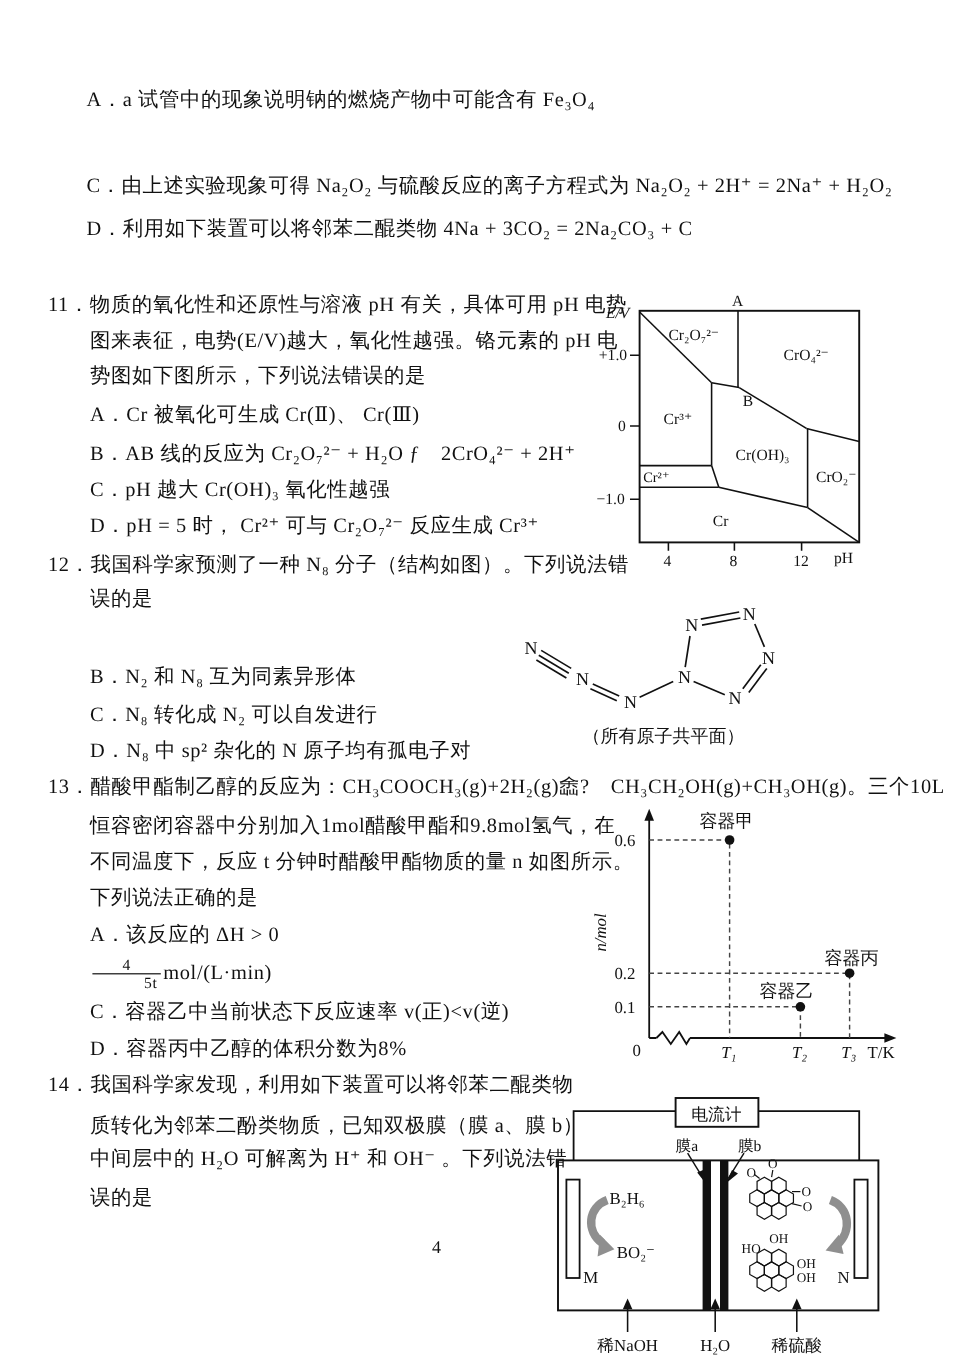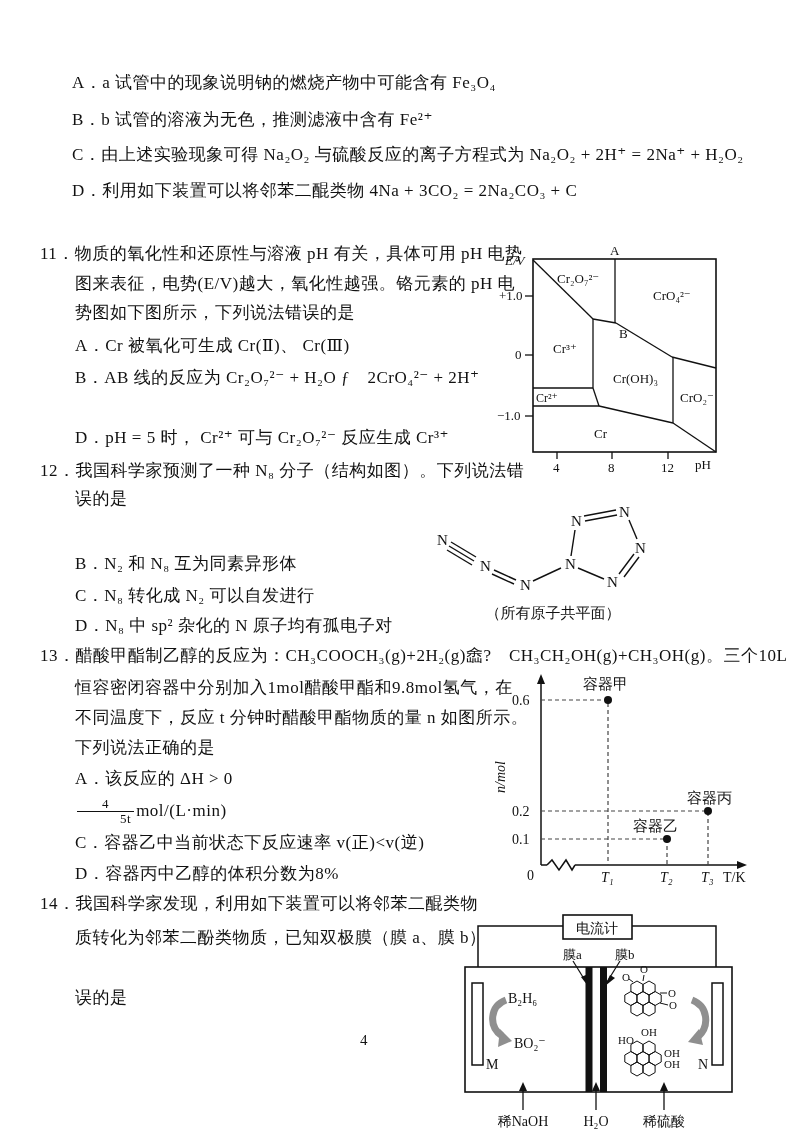--- a/index.html
+++ b/index.html
@@ -31,29 +31,29 @@
   .optline{display:flex;align-items:center;}
   svg text{font-family:"Liberation Serif","DejaVu Serif",serif;fill:#111;}
   .pageno{position:absolute;font-size:15px;}
 </style>
 </head>
 <body>
 
 <div class="page">
 
   <div class="tl" style="left:72px;top:72px">A．a 试管中的现象说明钠的燃烧产物中可能含有 Fe₃O₄</div>
-  <div class="tl" style="left:72px;top:109px">B．b 试管的溶液为无色，推测滤液中含有 Fe²⁺</div>
   <div class="tl" style="left:72px;top:144px">C．由上述实验现象可得 Na₂O₂ 与硫酸反应的离子方程式为 Na₂O₂ + 2H⁺ = 2Na⁺ + H₂O₂</div>
   <div class="tl" style="left:72px;top:180px">D．利用如下装置可以将邻苯二醌类物 4Na + 3CO₂ = 2Na₂CO₃ + C</div>
 
   <div class="tl" style="left:40px;top:243px">11．物质的氧化性和还原性与溶液 pH 有关，具体可用 pH 电势</div>
   <div class="tl" style="left:75px;top:273px">图来表征，电势(E/V)越大，氧化性越强。铬元素的 pH 电</div>
   <div class="tl" style="left:75px;top:302px">势图如下图所示，下列说法错误的是</div>
   <div class="tl" style="left:75px;top:335px">A．Cr 被氧化可生成 Cr(Ⅱ)、 Cr(Ⅲ)</div>
   <div class="tl" style="left:75px;top:367px">B．AB 线的反应为 Cr₂O₇²⁻ + H₂O ƒ　2CrO₄²⁻ + 2H⁺</div>
+  <div class="tl" style="left:75px;top:397px">C．pH 越大 Cr(OH)₃ 氧化性越强</div>
   <div class="tl" style="left:75px;top:427px">D．pH = 5 时， Cr²⁺ 可与 Cr₂O₇²⁻ 反应生成 Cr³⁺</div>
 
   <svg style="position:absolute;left:495px;top:243px" width="305" height="235" viewBox="0 0 305 235">
 
     <rect x="38" y="16" width="183" height="193" fill="none" stroke="#111" stroke-width="1.6"></rect>
 
     <g stroke="#111" stroke-width="1.3" fill="none">
       <line x1="38" y1="17" x2="98" y2="76"></line>
       <line x1="98" y1="76" x2="121" y2="80"></line>
       <line x1="120" y1="16" x2="120" y2="80"></line>
@@ -182,20 +182,21 @@
     <text x="205" y="214" font-size="14" font-style="italic">T₂</text>
     <text x="246" y="214" font-size="14" font-style="italic">T₃</text>
     <text x="268" y="214" font-size="14">T/K</text>
     <text x="128" y="21" font-size="15">容器甲</text>
     <text x="178" y="163" font-size="15">容器乙</text>
     <text x="232" y="135" font-size="15">容器丙</text>
   </svg>
 
   <div class="tl" style="left:40px;top:893px">14．我国科学家发现，利用如下装置可以将邻苯二醌类物</div>
   <div class="tl" style="left:75px;top:927px">质转化为邻苯二酚类物质，已知双极膜（膜 a、膜 b）</div>
+  <div class="tl" style="left:75px;top:955px">中间层中的 H₂O 可解离为 H⁺ 和 OH⁻ 。下列说法错</div>
   <div class="tl" style="left:75px;top:987px">误的是</div>
 
   <svg style="position:absolute;left:460px;top:905px" width="310" height="225" viewBox="0 0 310 225">
     <defs>
       <polygon id="hex" points="0,-7 6.1,-3.5 6.1,3.5 0,7 -6.1,3.5 -6.1,-3.5" fill="none" stroke="#111" stroke-width="1"></polygon>
     </defs>
 
     <g stroke="#111" stroke-width="1.5" fill="none">
       <polyline points="103,21 18,21 18,62"></polyline>
       <polyline points="172,21 256,21 256,62"></polyline>

